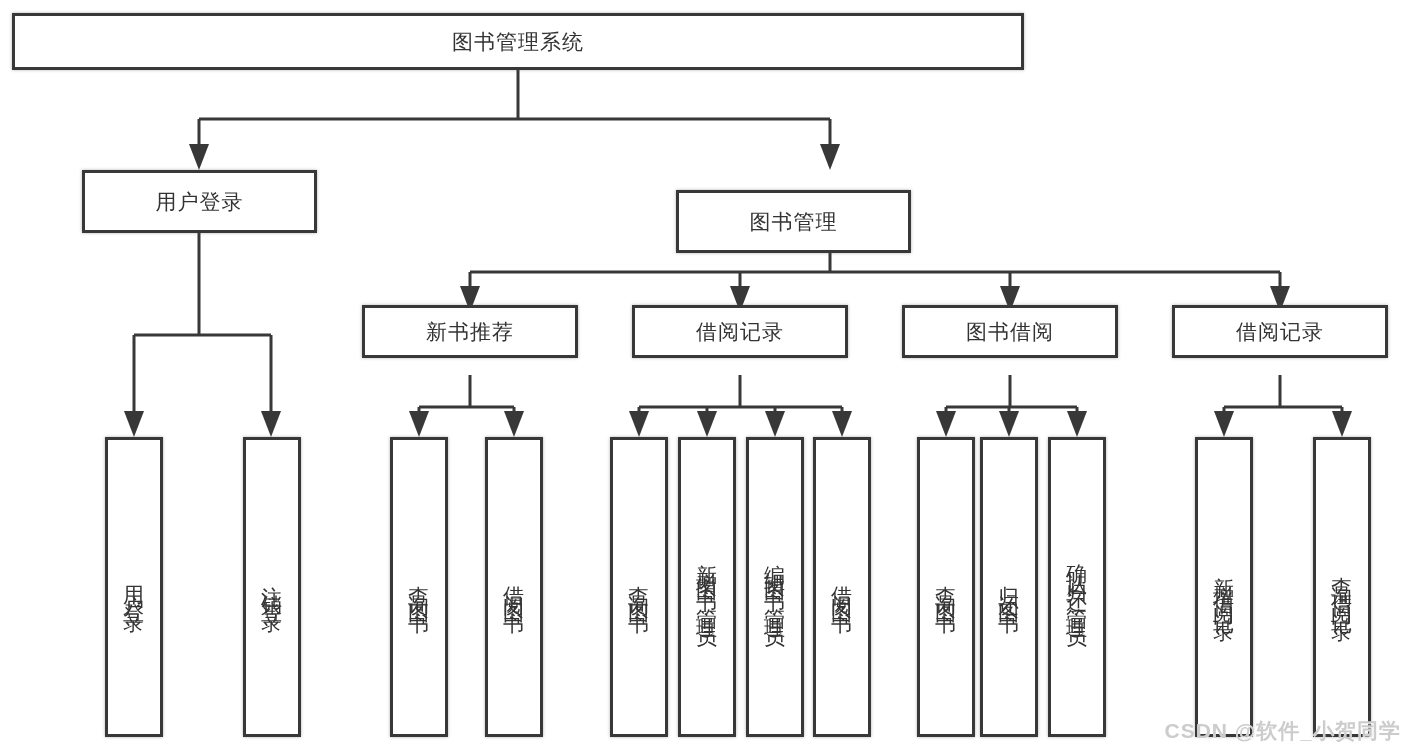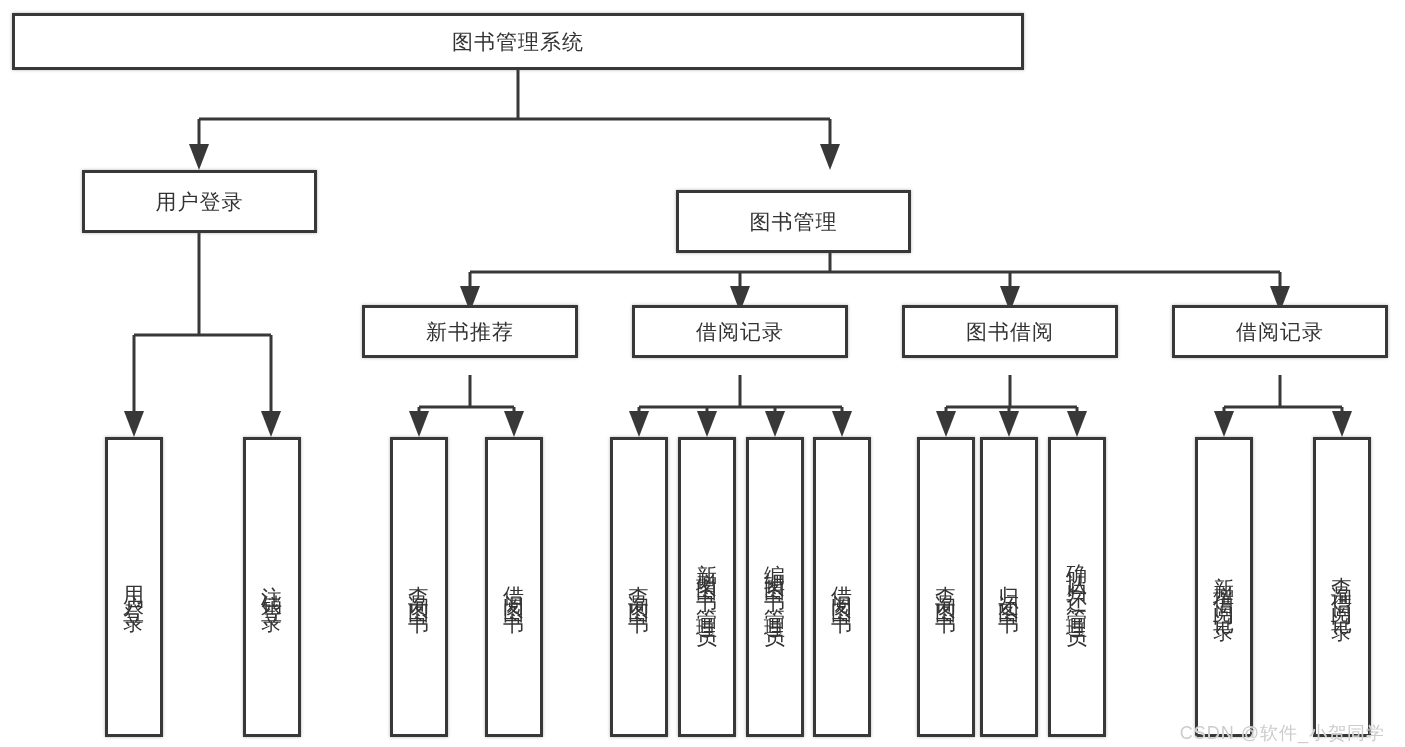--- a/index.html
+++ b/index.html
@@ -42,26 +42,27 @@
   .leaf{
     top:437px;width:58px;height:300px;
     writing-mode:vertical-rl;
     text-orientation:mixed;
     font-size:21px;
     letter-spacing:9px;
     line-height:1;
   }
   .watermark{
     position:absolute;
-    right:20px;bottom:2px;
-    font-size:18px;
+    right:4px;bottom:2px;
+    font-size:21px;
     color:var(--wm);
     letter-spacing:1px;
     white-space:nowrap;
     text-shadow:0 1px 0 rgba(255,255,255,.8);
+    font-weight:bold;
   }
 </style>
 </head>
 <body>
 
 <div class="stage">
 
   <svg class="connectors" viewBox="0 0 1405 747" aria-hidden="true">
 
     <path class="ln" d="M518 70 V119 M199 119 H830 M199 119 V146 M830 119 V146"></path>

